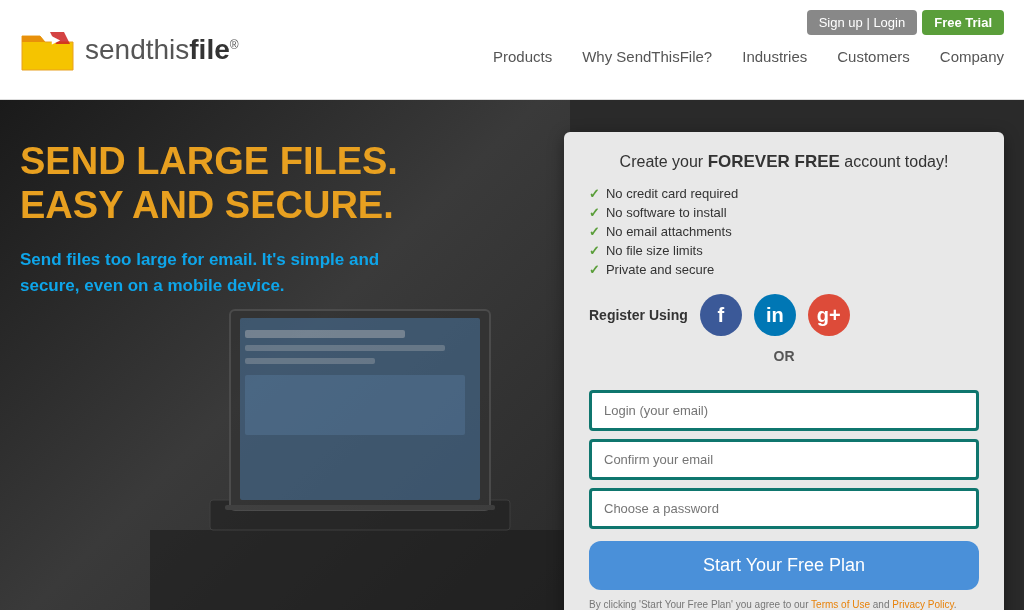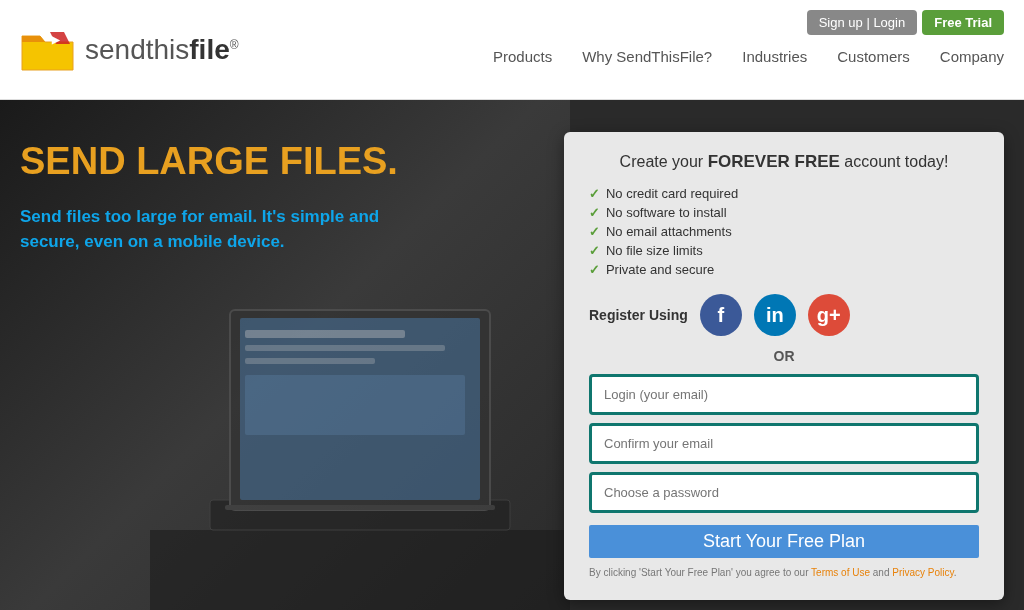--- a/index.html
+++ b/index.html
@@ -186,40 +186,40 @@
       font-weight: bold;
       color: #fff;
     }
     .facebook-btn { background: #3b5998; }
     .linkedin-btn { background: #0077b5; }
     .google-btn { background: #dd4b39; }
     #or-divider {
       text-align: center;
       font-size: 14px;
       color: #555;
-      margin-bottom: 10px;
+      margin-bottom: 26px;
       font-weight: bold;
     }
     .reg-input {
       width: 100%;
       padding: 10px 12px;
       margin-bottom: 8px;
       border: 3px solid #0f766e;
       border-radius: 4px;
       font-size: 13px;
       color: #999;
       background: #fff;
     }
     #start-plan-btn {
       width: 100%;
-      padding: 6px;
+      padding: 14px;
       background: #4a90d9;
       color: #fff;
       border: none;
-      border-radius: 2px;
+      border-radius: 12px;
       font-size: 18px;
       cursor: pointer;
       margin-top: 4px;
       font-weight: 500;
     }
     #terms-text {
       font-size: 10px;
       color: #777;
       text-align: left;
       margin-top: 8px;
@@ -279,20 +279,21 @@
       <rect x="95" y="128" width="130" height="6" rx="2" fill="#fff" opacity="0.3"></rect>
       <rect x="95" y="145" width="220" height="60" rx="2" fill="#6a9acc" opacity="0.4"></rect>
 
       <rect x="75" y="275" width="270" height="5" rx="2" fill="#444"></rect>
     </svg>
   </div>
 
   <div id="hero-text">
     <div id="hero-headline">
       <div>SEND LARGE FILES.</div>
+      <div>EASY AND SECURE.</div>
     </div>
     <div id="hero-subtext">Send files too large for email. It's simple and secure, even on a mobile device.</div>
   </div>
 
   <div id="reg-card">
     <div id="reg-title">
       <span>Create your </span><strong>FOREVER FREE</strong><span> account today!</span>
     </div>
 
     <ul id="checklist">

